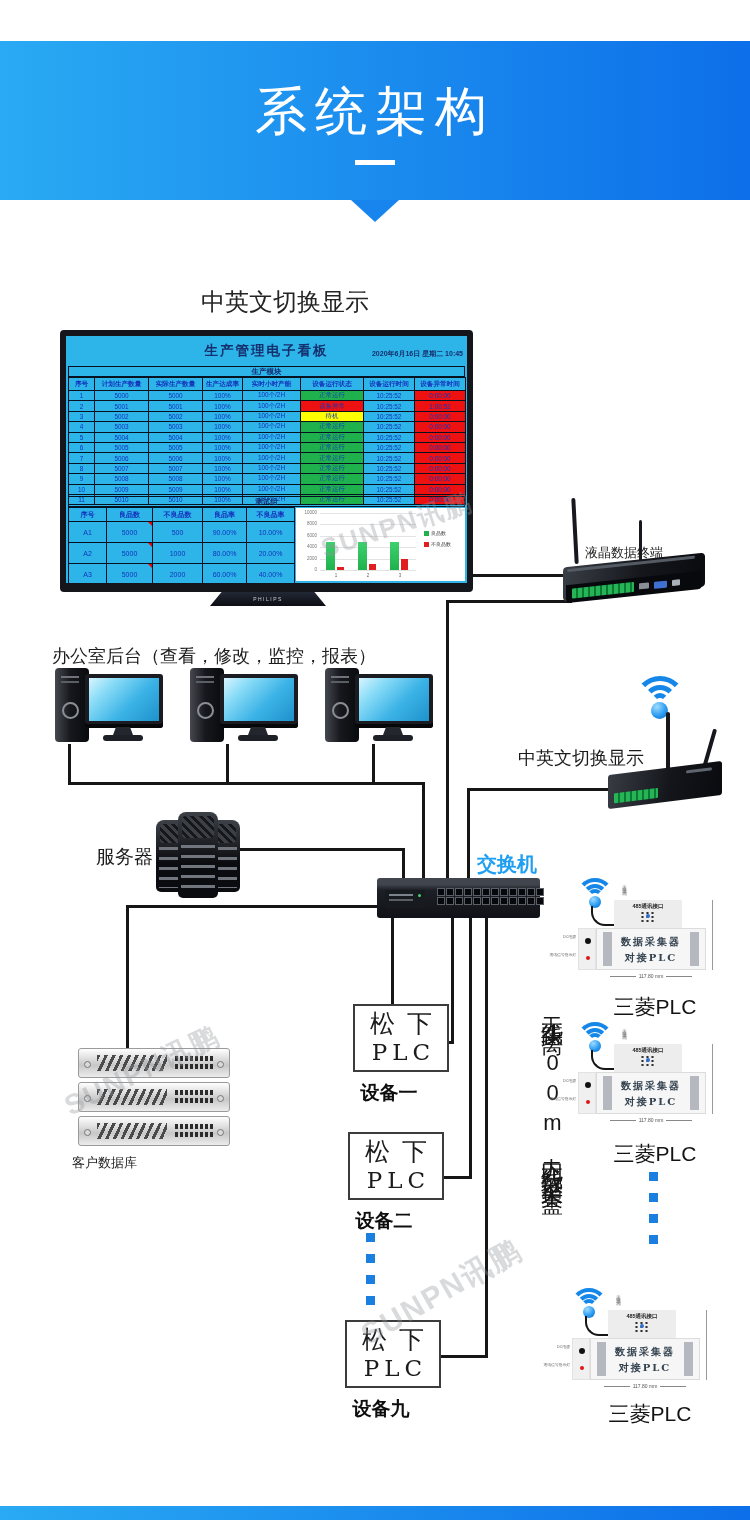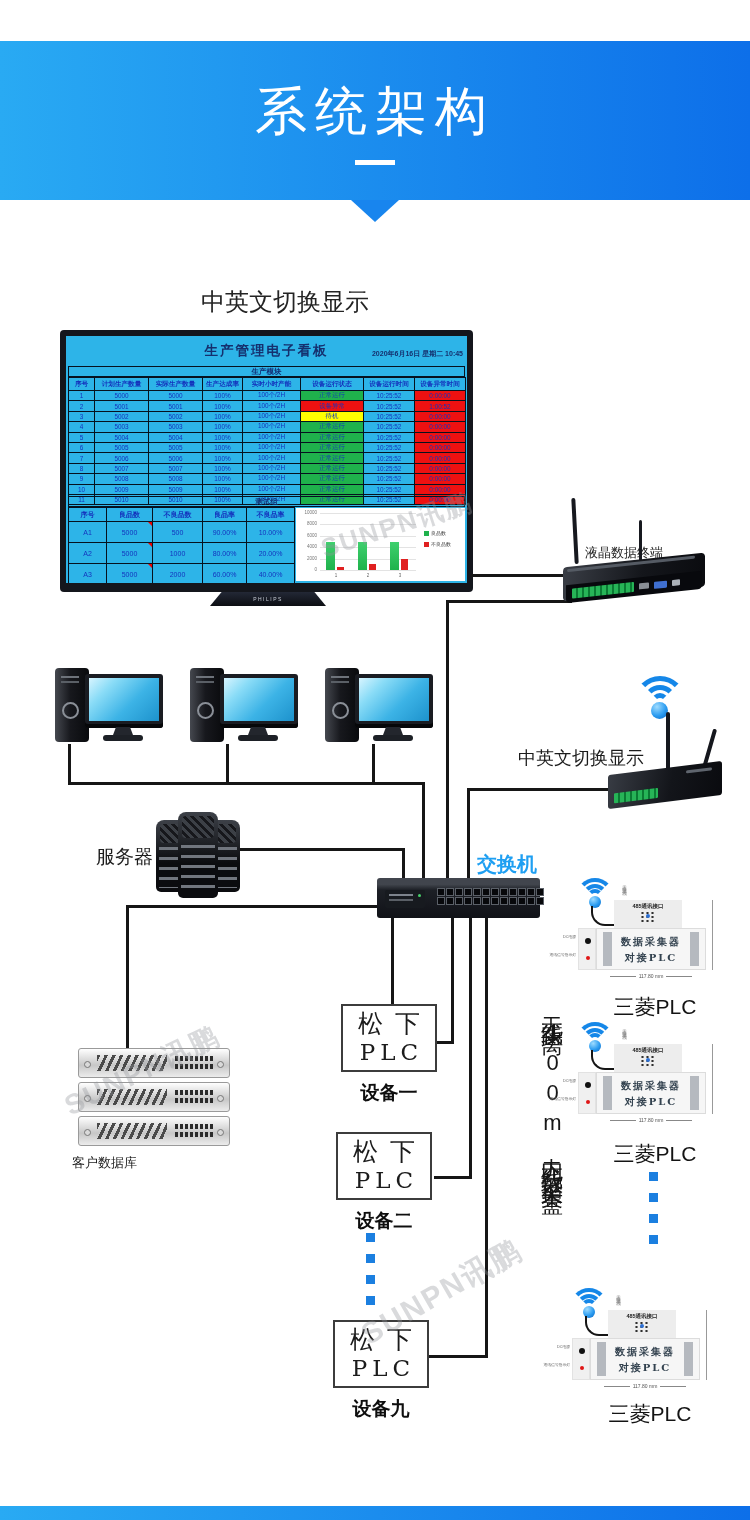--- a/index.html
+++ b/index.html
@@ -164,21 +164,21 @@
   .db-ports{position:absolute;left:96px;top:7px;width:40px;height:5px;
             background:repeating-linear-gradient(90deg,#2b2b2b 0 3px,transparent 3px 5px);box-shadow:0 8px 0 0 #2b2b2b00;}
   .db-ports2{position:absolute;left:96px;top:15px;width:40px;height:5px;
             background:repeating-linear-gradient(90deg,#2b2b2b 0 3px,transparent 3px 5px);}
   .db-screw{position:absolute;top:12px;width:5px;height:5px;border-radius:50%;background:#d9d9d9;border:1px solid #777;}
   .scr-l{left:5px;} .scr-r{right:5px;}
 
   
   .plcbox{position:absolute;width:96px;height:68px;background:#fff;border:2px solid #3c3c3c;box-sizing:border-box;
           display:flex;flex-direction:column;align-items:center;justify-content:center;
-          font-family:"DejaVu Serif",serif;color:#1b1b1b;}
+          font-family:"DejaVu Serif",serif;color:#1b1b1b;margin-left:12px;}
   .plc-l1{font-size:25px;letter-spacing:12px;text-indent:12px;line-height:1.15;}
   .plc-l2{font-size:23px;letter-spacing:5px;text-indent:5px;line-height:1.15;}
   .plc-cap{position:absolute;width:96px;text-align:center;font-weight:bold;font-size:19px;color:#0e0e0e;}
 
   
   .dots{position:absolute;display:flex;flex-direction:column;gap:12px;}
   .bdot{width:9px;height:9px;background:#1b7fe0;}
 
   
   .collector{position:absolute;width:150px;height:112px;}
@@ -462,20 +462,21 @@
     <div class="t-ant2"></div>
     <div class="t-body"></div>
     <div class="t-front">
       <div class="t-green"></div>
       <div class="t-p1"></div>
       <div class="t-p2"></div>
       <div class="t-p3"></div>
     </div>
   </div>
 
+  <div class="lbl lbl-office">办公室后台（查看，修改，监控，报表）</div>
   <div class="pc" style="left:55px;top:666px;">
     <div class="pc-tower"></div>
     <div class="pc-mon">
         <div class="pc-scr"></div>
       </div>
     <div class="pc-neck"></div>
       <div class="pc-base"></div>
   </div>
   <div class="pc" style="left:190px;top:666px;">
     <div class="pc-tower"></div>

